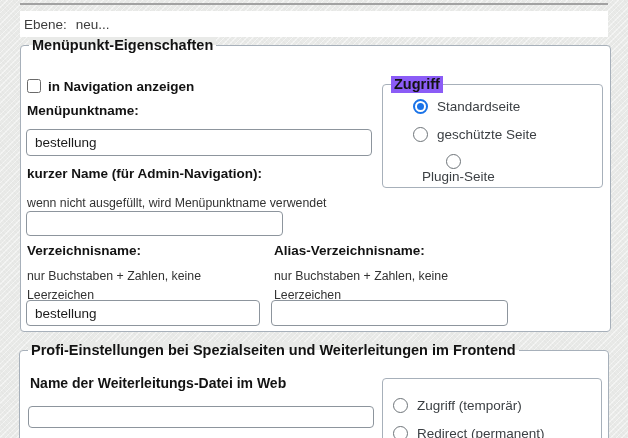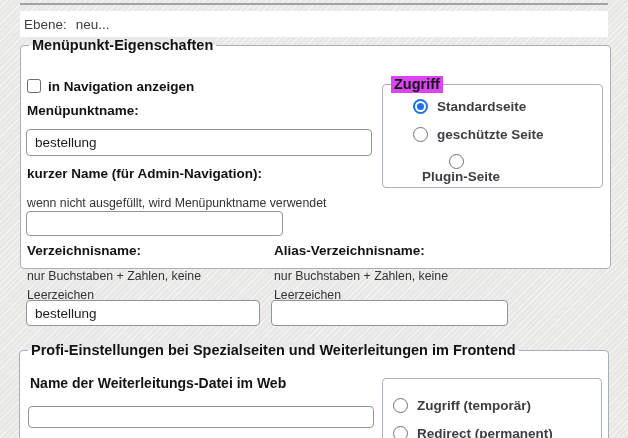--- a/index.html
+++ b/index.html
@@ -29,21 +29,21 @@
     background:#ffffff;
     border:1px solid #a7b0ba;
     border-radius:4px;
   }
   .legend {
     position:absolute; top:-9px; left:8px;
     font-size:14.5px; font-weight:700; color:#131313;
     line-height:17px; padding:0 3px; white-space:nowrap;
     background:linear-gradient(#e9eae8 0 8px, #ffffff 8px);
   }
-  .legend.inner { background:#d946ef; }
+  .legend.inner { background:#8b5cf6; }
 
   .blabel { font-size:13.5px; font-weight:700; color:#131313; white-space:nowrap; }
   .hint  { font-size:12.3px; color:#333333; line-height:1.55; }
 
   .tinput {
     border:1px solid #8d959d; border-radius:4px; background:#fff;
     font-family:"Liberation Sans", sans-serif;
     font-size:13.5px; color:#1a1a1a; padding:0 8px; outline:none; display:block;
   }
 
@@ -54,35 +54,35 @@
 
   .radio-row { display:flex; align-items:center; position:absolute; height:16px; }
   .radio {
     width:15px; height:15px; border-radius:50%; background:#fff;
     border:1.6px solid #6e7479; flex:0 0 auto; position:relative;
   }
   .radio.checked { border:2px solid #1a73e8; }
   .radio.checked::after {
     content:""; position:absolute; inset:2px; border-radius:50%; background:#1a73e8;
   }
-  .radio-row .rlabel { margin-left:9px; font-size:13.5px; color:#3b3f43; white-space:nowrap;font-weight:bold; }
+  .radio-row .rlabel { margin-left:9px; font-size:13.5px; color:#3b3f43; white-space:nowrap; }
 </style>
 </head>
 <body>
 
 <div class="screen">
 
   <div class="abs topline"></div>
 
   <div class="abs ebene-bar">
     <span>Ebene:</span>
     <span class="val">neu...</span>
   </div>
 
-  <div class="abs panel" style="left:20px; top:45px; width:591px; height:224px;">
+  <div class="abs panel" style="left:20px; top:45px; width:591px; height:287px;">
     <span class="legend">Menüpunkt-Eigenschaften</span>
 
     <span class="abs checkbox" style="left:6px; top:33px;"></span>
     <span class="abs blabel" style="left:27px; top:33px;">in Navigation anzeigen</span>
 
     <span class="abs blabel" style="left:6px; top:57px;">Menüpunktname:</span>
     <input class="abs tinput" style="left: 5px; top: 83px; width: 346px; height: 27px;" value="bestellung">
 
     <span class="abs blabel" style="left:6px; top:120px;">kurzer Name (für Admin-Navigation):</span>
     <span class="abs hint" style="left:6px; top:148px;">wenn nicht ausgefüllt, wird Menüpunktname verwendet</span>

